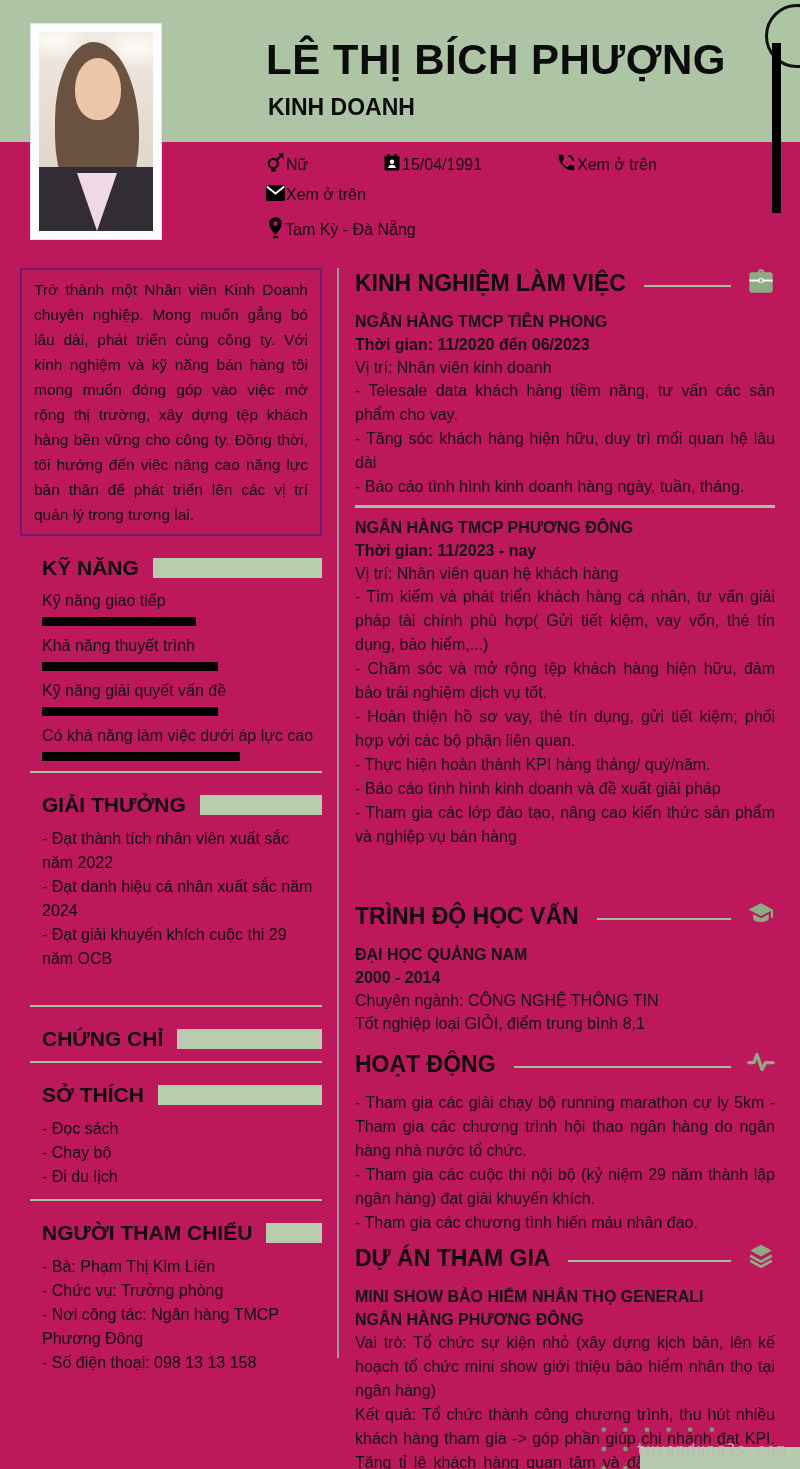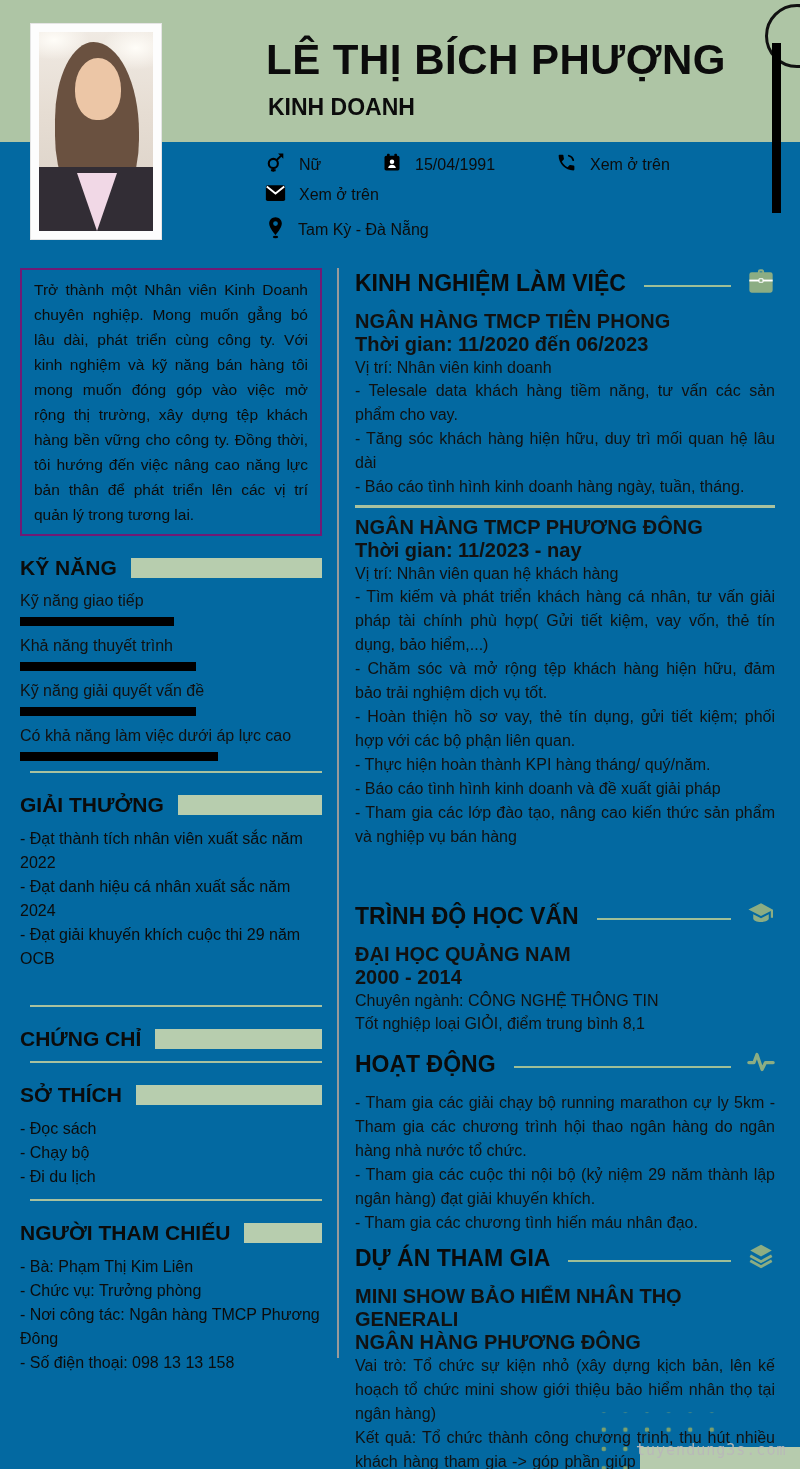--- a/index.html
+++ b/index.html
@@ -1,62 +1,62 @@
 <!DOCTYPE html>
 <html><head>
 <meta charset="utf-8">
 <style>
   * { margin:0; padding:0; box-sizing:border-box; }
   html,body { background:#fff; }
   .page {
     position:relative; width:800px; height:1469px; overflow:hidden;
-    background:#0369a1; font-family:"Liberation Sans","DejaVu Sans",sans-serif; color:#111;
+    background:#be185d; font-family:"Liberation Sans","DejaVu Sans",sans-serif; color:#111;
   }
   
   .band { position:absolute; left:0; top:0; width:800px; height:142px; background:#aec5a5; }
   .deco-circle { position:absolute; left:765px; top:4px; width:64px; height:64px; border:3px solid #111; border-radius:50%; background:transparent; }
   .deco-bar { position:absolute; left:772px; top:43px; width:9px; height:170px; background:#000; }
   .photo-frame { position:absolute; left:30px; top:23px; width:132px; height:217px; background:#fdfdfd; padding:9px; box-shadow:0 0 0 1px #e5e5e5 inset; }
   .photo { position:relative; width:100%; height:100%; overflow:hidden;
     background:linear-gradient(180deg,#f0eae3 0%,#e6ddd3 40%,#d9cfc5 100%); }
   .photo .light1 { position:absolute; left:-20px; top:-12px; width:70px; height:40px; background:radial-gradient(closest-side,#fffdf8,transparent); }
   .photo .light2 { position:absolute; right:-18px; top:-6px; width:70px; height:44px; background:radial-gradient(closest-side,#fffdf8,transparent); }
   .photo .hair { position:absolute; left:16px; top:10px; width:84px; height:168px; background:#6a5140; border-radius:46% 54% 42% 44%; }
   .photo .face { position:absolute; left:36px; top:26px; width:46px; height:62px; background:#ecc6a6; border-radius:50% 50% 46% 46%; }
   .photo .blazer { position:absolute; left:0; bottom:0; width:100%; height:64px; background:#322d35; }
   .photo .shirt { position:absolute; left:38px; bottom:0; width:40px; height:58px; background:#f1d8e6; clip-path:polygon(50% 100%,0 0,100% 0); }
   .name { position:absolute; left:266px; top:36px; font-size:42px; font-weight:700; letter-spacing:.5px; color:#0c0c0c; white-space:nowrap; }
   .subtitle { position:absolute; left:268px; top:94px; font-size:23px; font-weight:700; color:#0c0c0c; }
   
-  .contact-item { position:absolute; display:flex; align-items:center; gap:13px; font-size:16px; color:#0c0c0c; }
+  .contact-item { position:absolute; display:flex; align-items:center; font-size:16px; color:#0c0c0c; }
   .contact-item svg { flex:0 0 auto; }
   
   .col-divider { position:absolute; left:337px; top:268px; width:2px; height:1090px; background:#9a9a9a; }
   .left-col { position:absolute; left:20px; top:268px; width:302px; }
   .right-col { position:absolute; left:355px; top:268px; width:420px; }
   
   .objective-box { border:2px solid #701a75; padding:7px 12px; font-size:15.5px; line-height:25px; text-align:justify; color:#0c0c0c; }
-  .l-section { margin-left:0; }
+  .l-section { margin-left:22px; }
   .l-title-row { display:flex; align-items:center; margin-top:20px; margin-bottom:10px; }
   .l-title { font-size:21px; font-weight:800; color:#0b0b0b; white-space:nowrap; }
   .l-title-bar { flex:1; height:20px; background:#b7cdae; margin-left:14px; }
   .skill { margin-bottom:9px; }
   .skill-label { font-size:16px; line-height:22px; margin-bottom:5px; }
   .skill-bar { height:9px; background:#000; }
   .l-divider { height:2px; background:#a9c29f; margin:10px 0 0 10px; }
   .l-divider.mt { margin-top:34px; }
   .l-items { font-size:16px; line-height:24px; color:#0c0c0c; }
   .l-items p { margin:0; }
   
   .r-section { }
   .r-title-row { display:flex; align-items:center; height:30px; margin-bottom:12px; }
   .r-title { font-size:23px; font-weight:800; color:#0b0b0b; white-space:nowrap; }
   .r-title-line { flex:1; height:2px; background:#9fbf97; margin:6px 16px 0 18px; }
   .r-title-row svg { flex:0 0 auto; }
-  .r-bold { font-size:20px; font-weight:700; line-height:23px; }
+  .r-bold { font-size:16px; font-weight:700; line-height:23px; }
   .r-text { font-size:16px; line-height:23px; }
   .r-bullets p { font-size:16px; line-height:24px; text-align:justify; }
   .job-divider { height:3px; background:#a9c29f; margin:6px 0 8px 0; }
   .mt-edu { margin-top:52px; }
   .mt-act { margin-top:14px; }
   .mt-proj { margin-top:8px; }
   
   .dots { position:absolute; left:585px; top:1412px; width:132px; height:60px;
     background-image:radial-gradient(circle,#7ba06e 2px,transparent 2.6px);
     background-size:21.6px 19.3px; background-position:8px 8px; }

